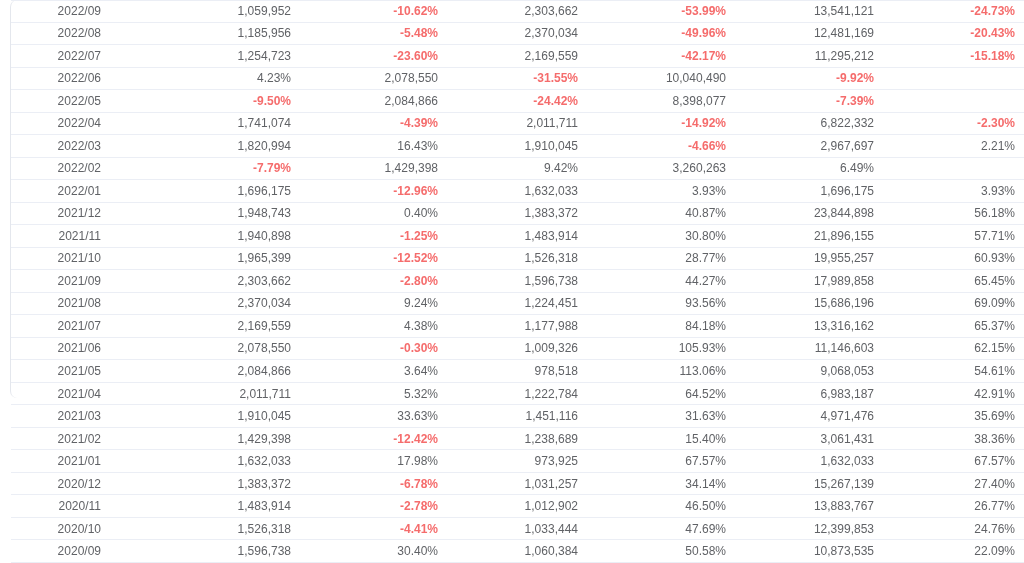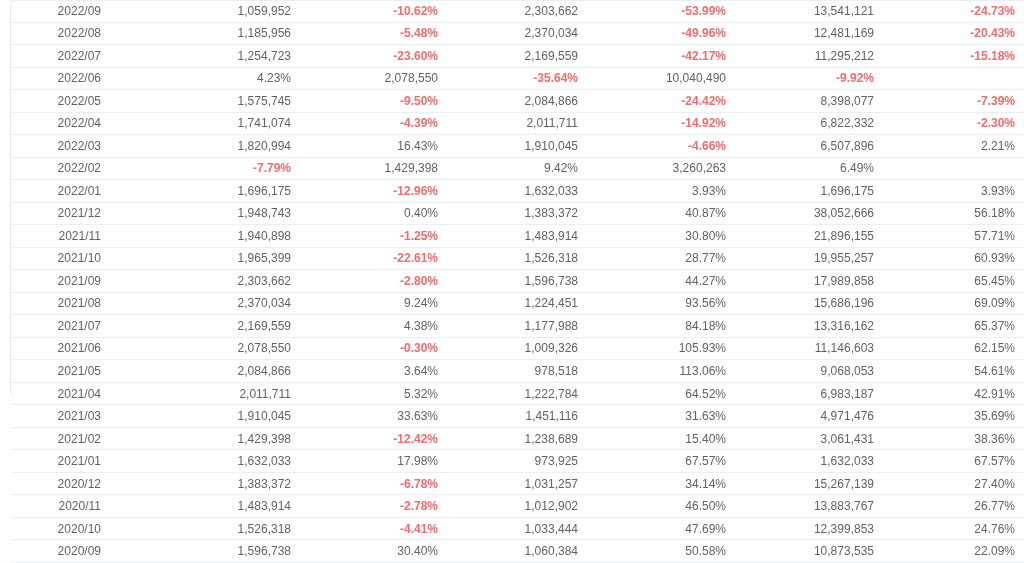--- a/index.html
+++ b/index.html
@@ -67,28 +67,27 @@
     <div class="cell">2,169,559</div>
     <div class="cell neg">-42.17%</div>
     <div class="cell">11,295,212</div>
     <div class="cell neg">-15.18%</div>
   </div>
 
   <div class="row">
     <div class="cell">2022/06</div>
     <div class="cell">4.23%</div>
     <div class="cell">2,078,550</div>
-    <div class="cell neg">-35.64%</div>
+    <div class="cell neg">-31.55%</div>
     <div class="cell">10,040,490</div>
     <div class="cell neg">-9.92%</div>
   </div>
 
   <div class="row">
     <div class="cell">2022/05</div>
-    <div class="cell">1,575,745</div>
     <div class="cell neg">-9.50%</div>
     <div class="cell">2,084,866</div>
     <div class="cell neg">-24.42%</div>
     <div class="cell">8,398,077</div>
     <div class="cell neg">-7.39%</div>
   </div>
 
   <div class="row">
     <div class="cell">2022/04</div>
     <div class="cell">1,741,074</div>
@@ -98,21 +97,21 @@
     <div class="cell">6,822,332</div>
     <div class="cell neg">-2.30%</div>
   </div>
 
   <div class="row">
     <div class="cell">2022/03</div>
     <div class="cell">1,820,994</div>
     <div class="cell">16.43%</div>
     <div class="cell">1,910,045</div>
     <div class="cell neg">-4.66%</div>
-    <div class="cell">6,507,896</div>
+    <div class="cell">2,967,697</div>
     <div class="cell">2.21%</div>
   </div>
 
   <div class="row">
     <div class="cell">2022/02</div>
     <div class="cell neg">-7.79%</div>
     <div class="cell">1,429,398</div>
     <div class="cell">9.42%</div>
     <div class="cell">3,260,263</div>
     <div class="cell">6.49%</div>
@@ -127,38 +126,38 @@
     <div class="cell">1,696,175</div>
     <div class="cell">3.93%</div>
   </div>
 
   <div class="row">
     <div class="cell">2021/12</div>
     <div class="cell">1,948,743</div>
     <div class="cell">0.40%</div>
     <div class="cell">1,383,372</div>
     <div class="cell">40.87%</div>
-    <div class="cell">38,052,666</div>
+    <div class="cell">23,844,898</div>
     <div class="cell">56.18%</div>
   </div>
 
   <div class="row">
     <div class="cell">2021/11</div>
     <div class="cell">1,940,898</div>
     <div class="cell neg">-1.25%</div>
     <div class="cell">1,483,914</div>
     <div class="cell">30.80%</div>
     <div class="cell">21,896,155</div>
     <div class="cell">57.71%</div>
   </div>
 
   <div class="row">
     <div class="cell">2021/10</div>
     <div class="cell">1,965,399</div>
-    <div class="cell neg">-22.61%</div>
+    <div class="cell neg">-12.52%</div>
     <div class="cell">1,526,318</div>
     <div class="cell">28.77%</div>
     <div class="cell">19,955,257</div>
     <div class="cell">60.93%</div>
   </div>
 
   <div class="row">
     <div class="cell">2021/09</div>
     <div class="cell">2,303,662</div>
     <div class="cell neg">-2.80%</div>

